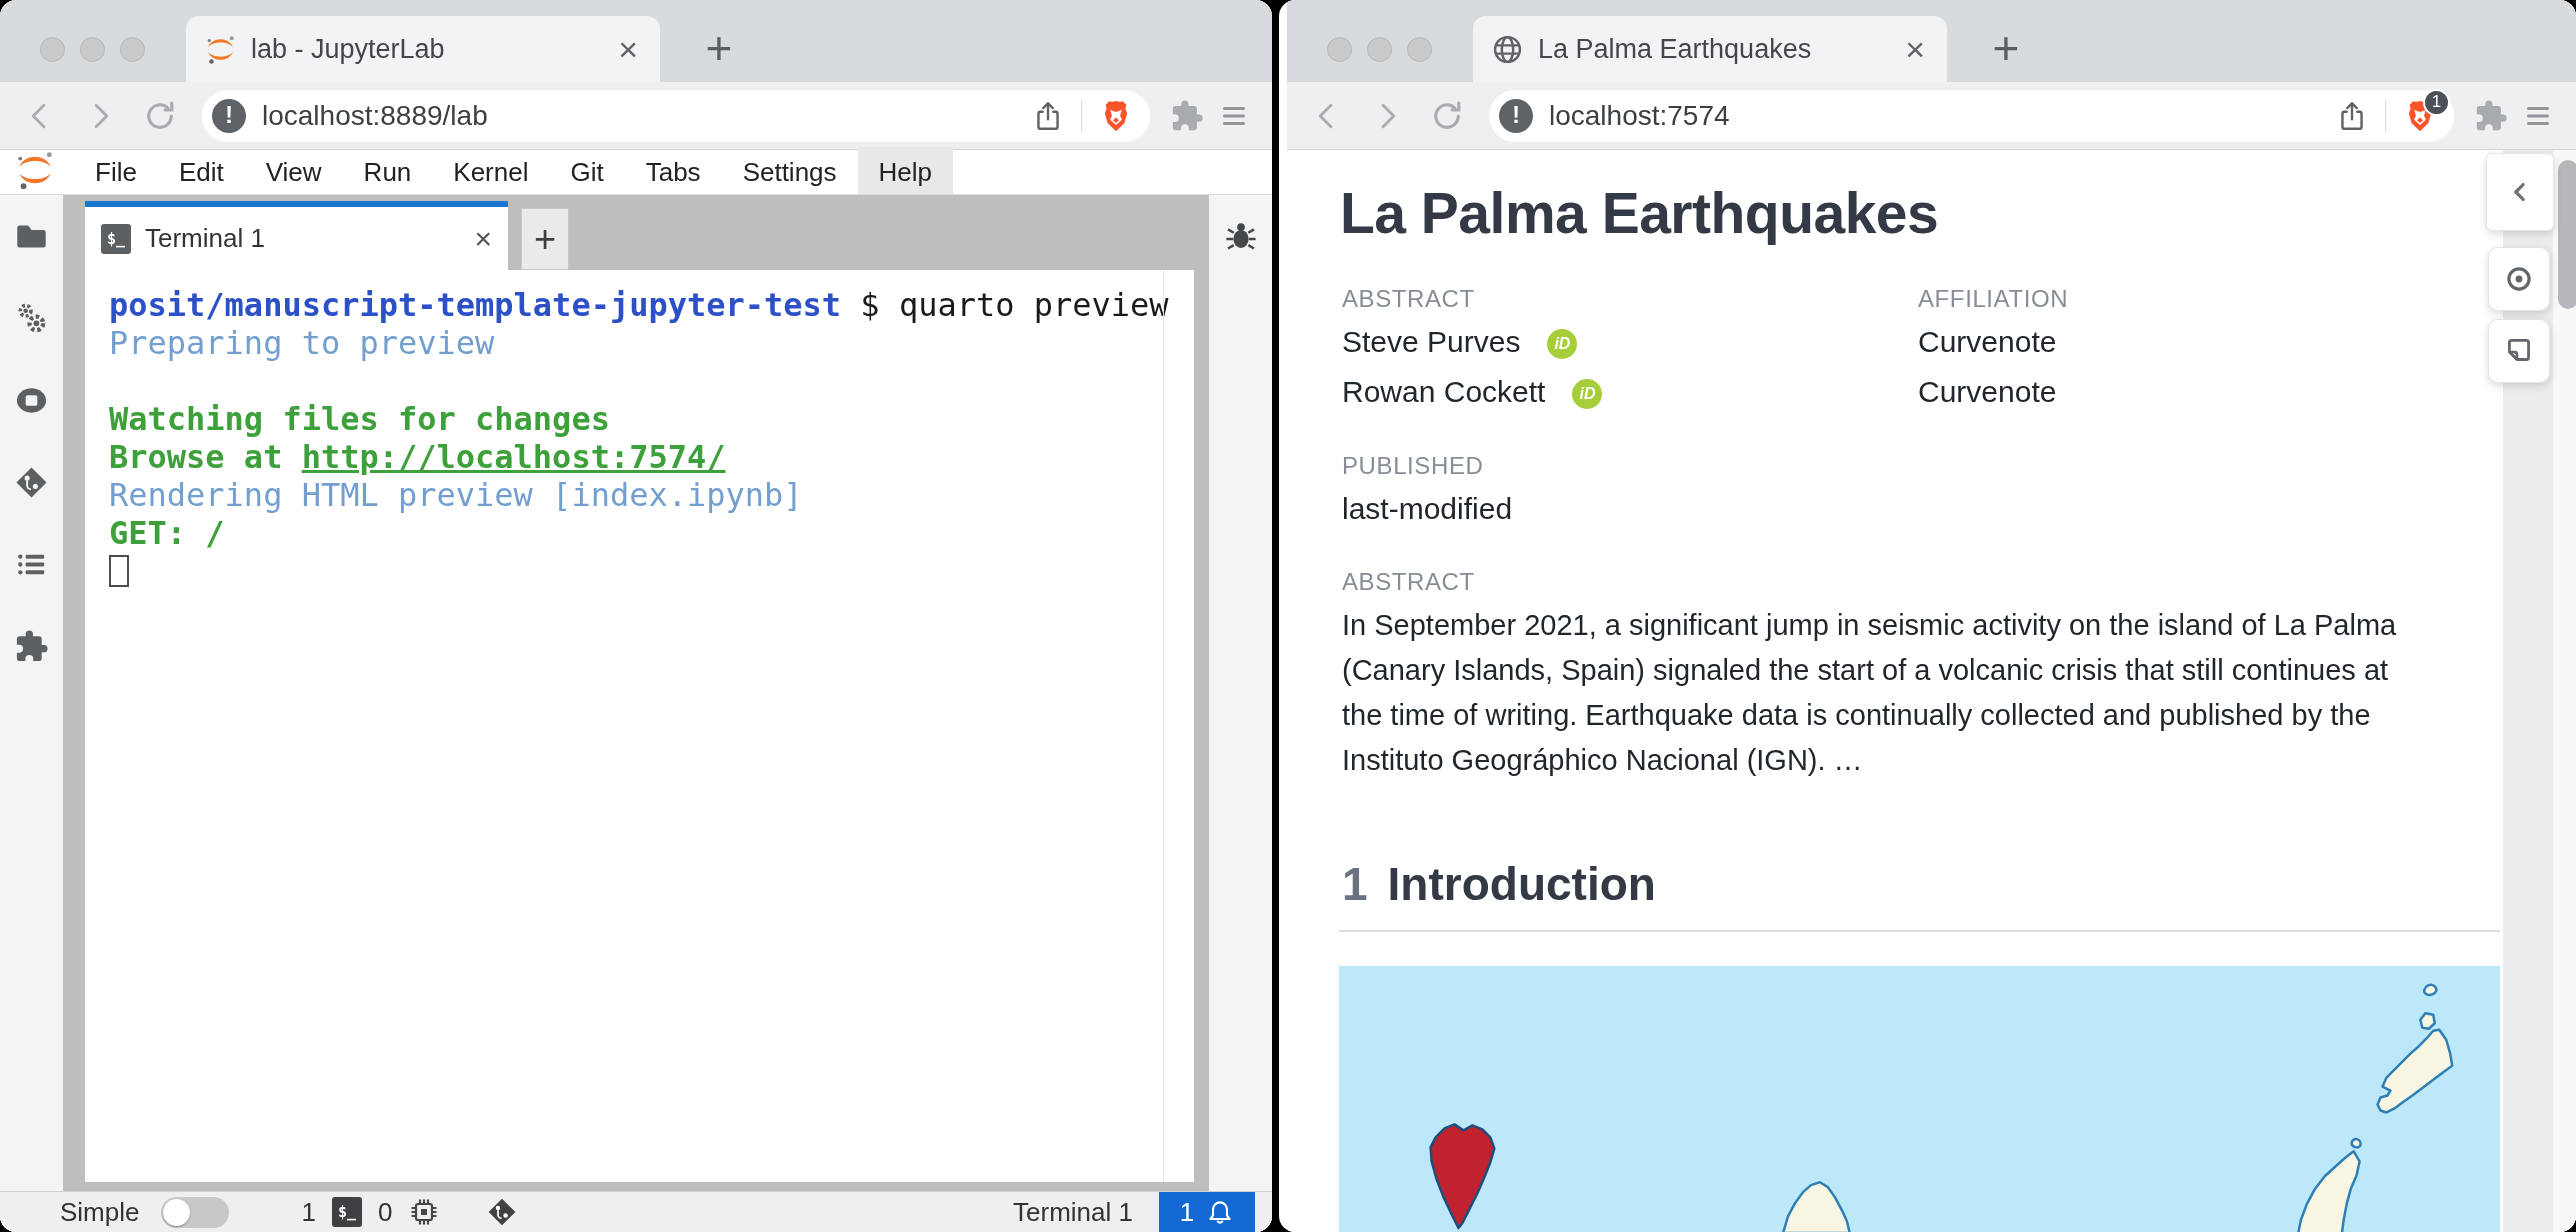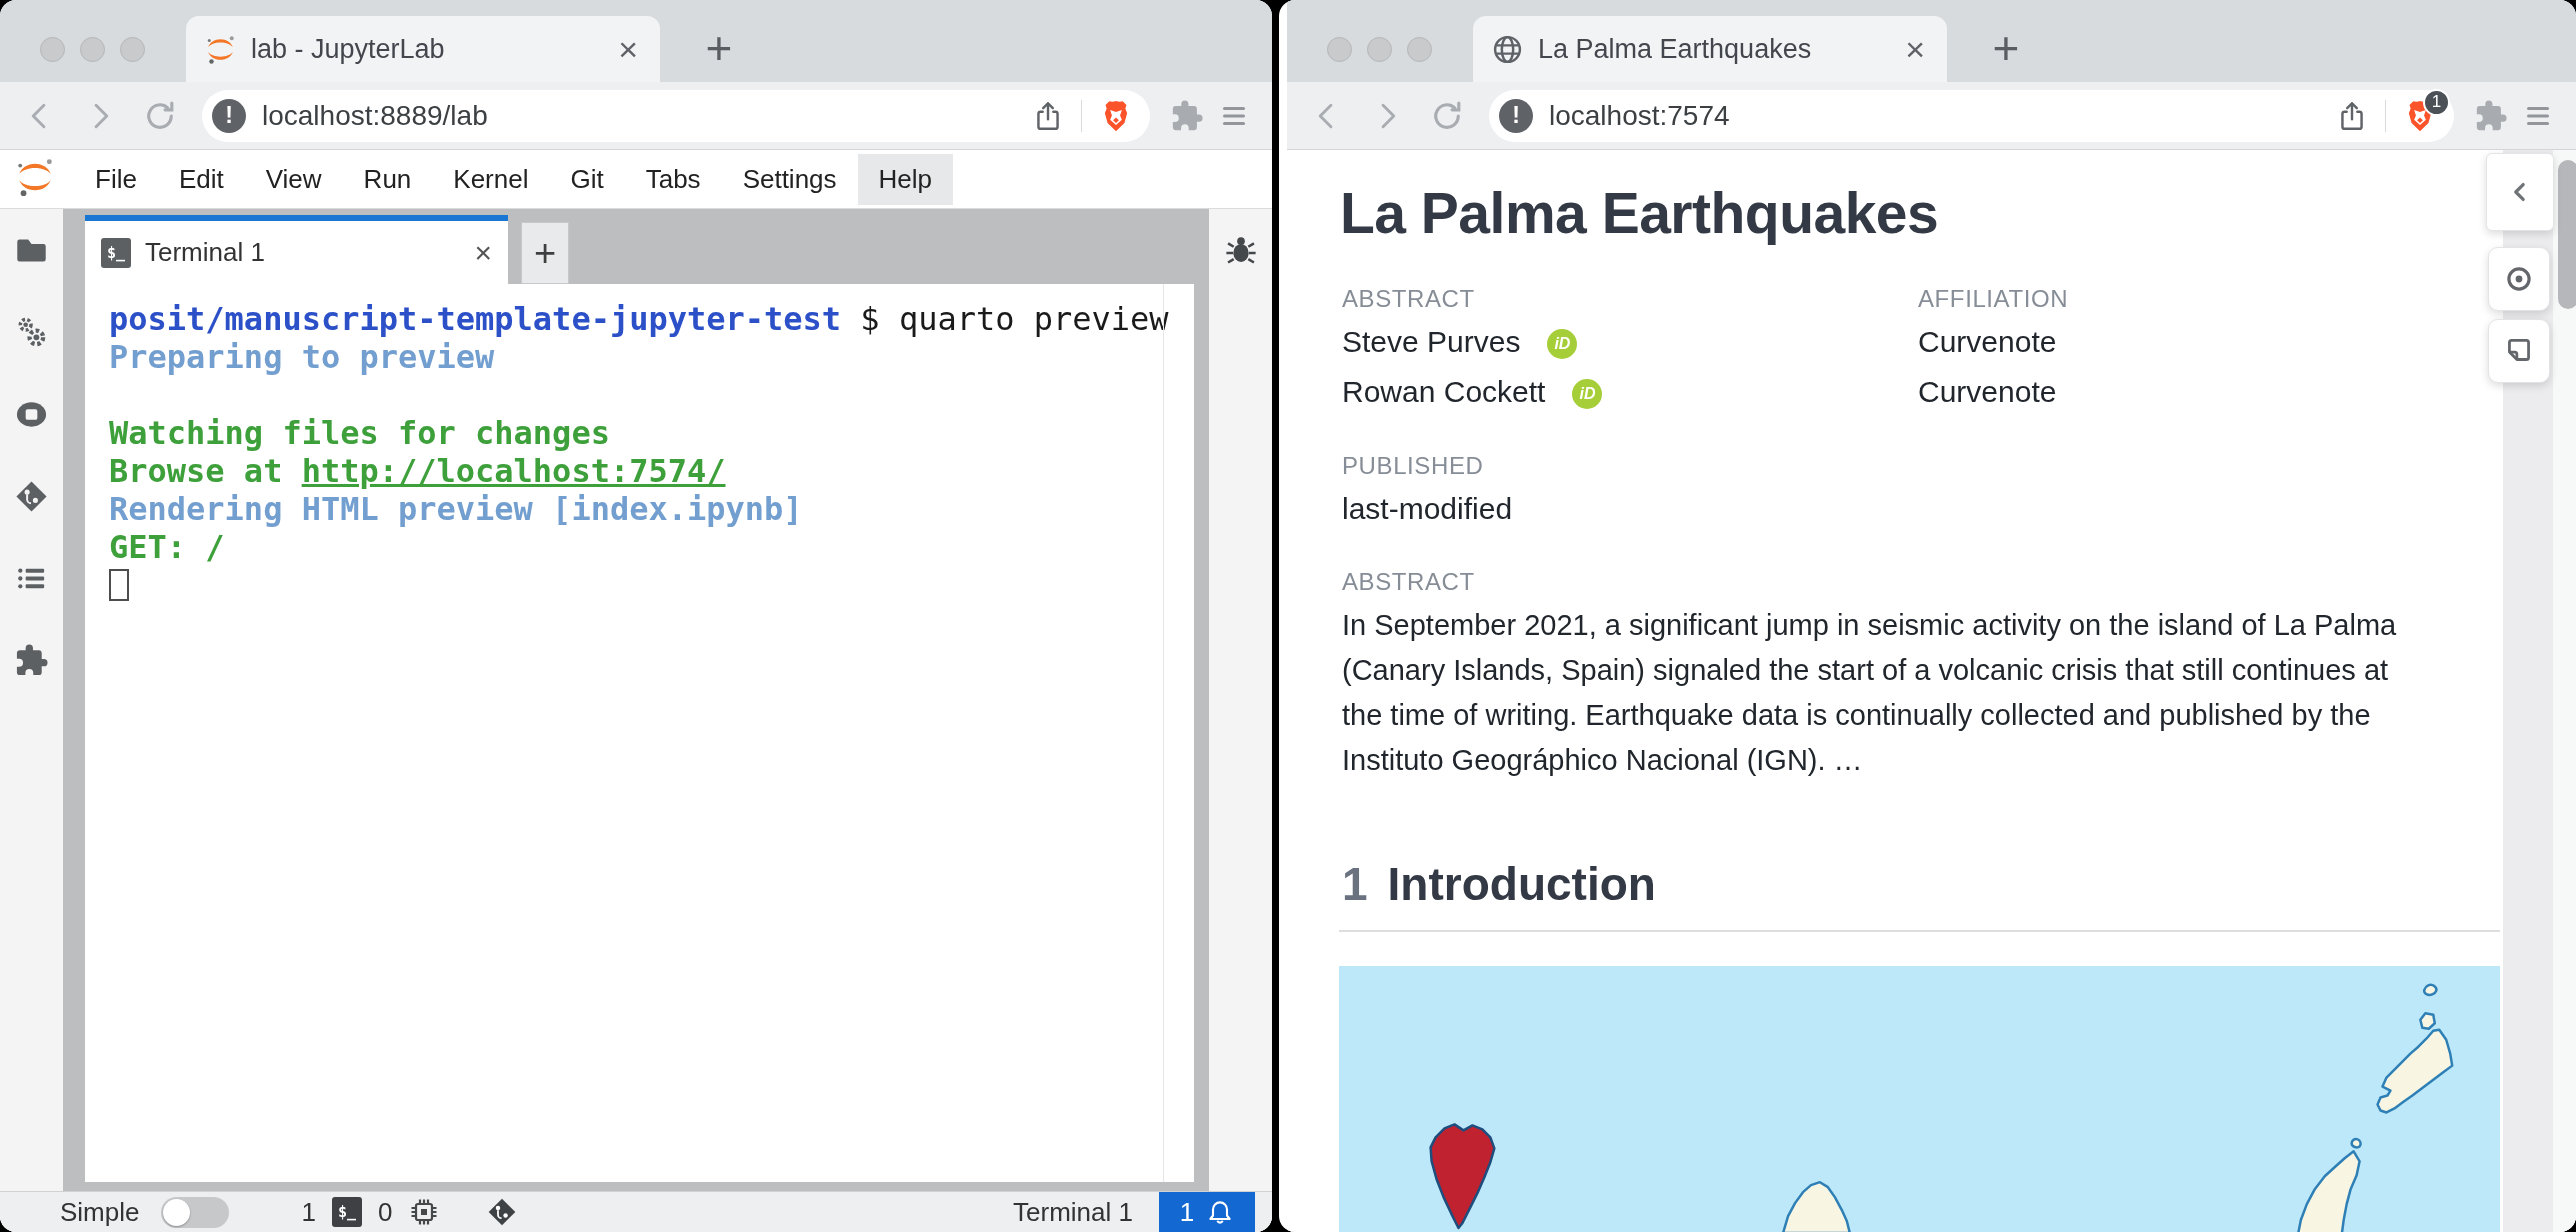--- a/index.html
+++ b/index.html
@@ -41,21 +41,21 @@
   .lion { position:relative; width:36px; height:36px; }
   .lion svg { width:100%; height:100%; }
   .lionbadge { position:absolute; top:-9px; right:-12px; width:27px; height:27px; border-radius:50%;
                background:#4c5158; color:#fff; font-size:17px; display:flex; align-items:center;
                justify-content:center; border:2px solid #fff; }
   .puzzle { width:34px; height:34px; margin:0 14px 0 10px; }
   .ham { width:32px; height:32px; margin-right:6px; }
 
   
   .lab { flex:1; display:flex; flex-direction:column; min-height:0; background:#fff; }
-  .menubar { height:58px; background:#fff; display:flex; align-items:center; padding-left:14px; flex:none;border-radius:10px; }
+  .menubar { height:44px; background:#fff; display:flex; align-items:center; padding-left:14px; flex:none;border-radius:10px; }
   .jlogo { width:42px; height:46px; margin-right:18px; }
   .mitem { font-size:26px; color:#222; padding:10px 21px; }
   .mitem.active { background:#e7e8ea; }
   .labbody { flex:1; display:flex; min-height:0; border-top:1px solid #dadbdc; }
   .sidebar { width:63px; background:#f4f4f5; display:flex; flex-direction:column; align-items:center;
              padding-top:24px; gap:47px; flex:none; }
   .sideic { width:35px; height:35px; }
   .rightbar { width:63px; background:#f4f4f5; display:flex; flex-direction:column; align-items:center;
               padding-top:22px; flex:none; }
   .bugic { width:36px; height:36px; }
@@ -71,21 +71,21 @@
   .termtab .x { font-size:30px; color:#555; }
   .plusbtn { position:absolute; left:458px; top:13px; width:48px; height:62px; background:#e9eaeb;
              border:1px solid #c7c8c9; font-size:38px; color:#3f3f3f; display:flex;
              align-items:center; justify-content:center; }
   .termpanel { flex:1; background:#fff; margin:0 15px 9px 22px; position:relative; overflow:hidden; }
   .termpanel::after { content:""; position:absolute; right:30px; top:0; bottom:0; width:1px; background:#e6e6e6; }
   .tlines { padding:16px 0 0 24px; font-family:"DejaVu Sans Mono", monospace; font-size:32px; line-height:38px; }
   .tline { height:38px; white-space:pre; }
   .t-path { color:var(--terminal-blue,#2b50c8); font-weight:bold; }
   .t-plain { color:#1a1a1a; }
-  .t-info { color:var(--terminal-lightblue,#729fcf); font-weight:bold; }
+  .t-info { color:var(--terminal-lightblue,#729fcf); font-weight:normal; }
   .t-ok { color:var(--terminal-green,#3da03a); font-weight:bold; }
   .t-link { text-decoration:underline; }
   .cursor { display:inline-block; width:20px; height:32px; border:2px solid #4d4d4d; margin-top:3px; }
 
   .statusbar { height:41px; background:#eeeff0; border-top:1px solid #d0d1d2; display:flex;
                align-items:center; padding-left:60px; font-size:26px; color:#333; flex:none; }
   .toggle { width:68px; height:31px; border-radius:16px; background:#c6c8ca; position:relative; margin:0 26px 0 22px; }
   .knob { position:absolute; left:2px; top:2px; width:27px; height:27px; border-radius:50%;
           background:#fff; box-shadow:0 1px 2px rgba(0,0,0,.3); }
   .counts { display:flex; align-items:center; gap:16px; margin-left:46px; }

